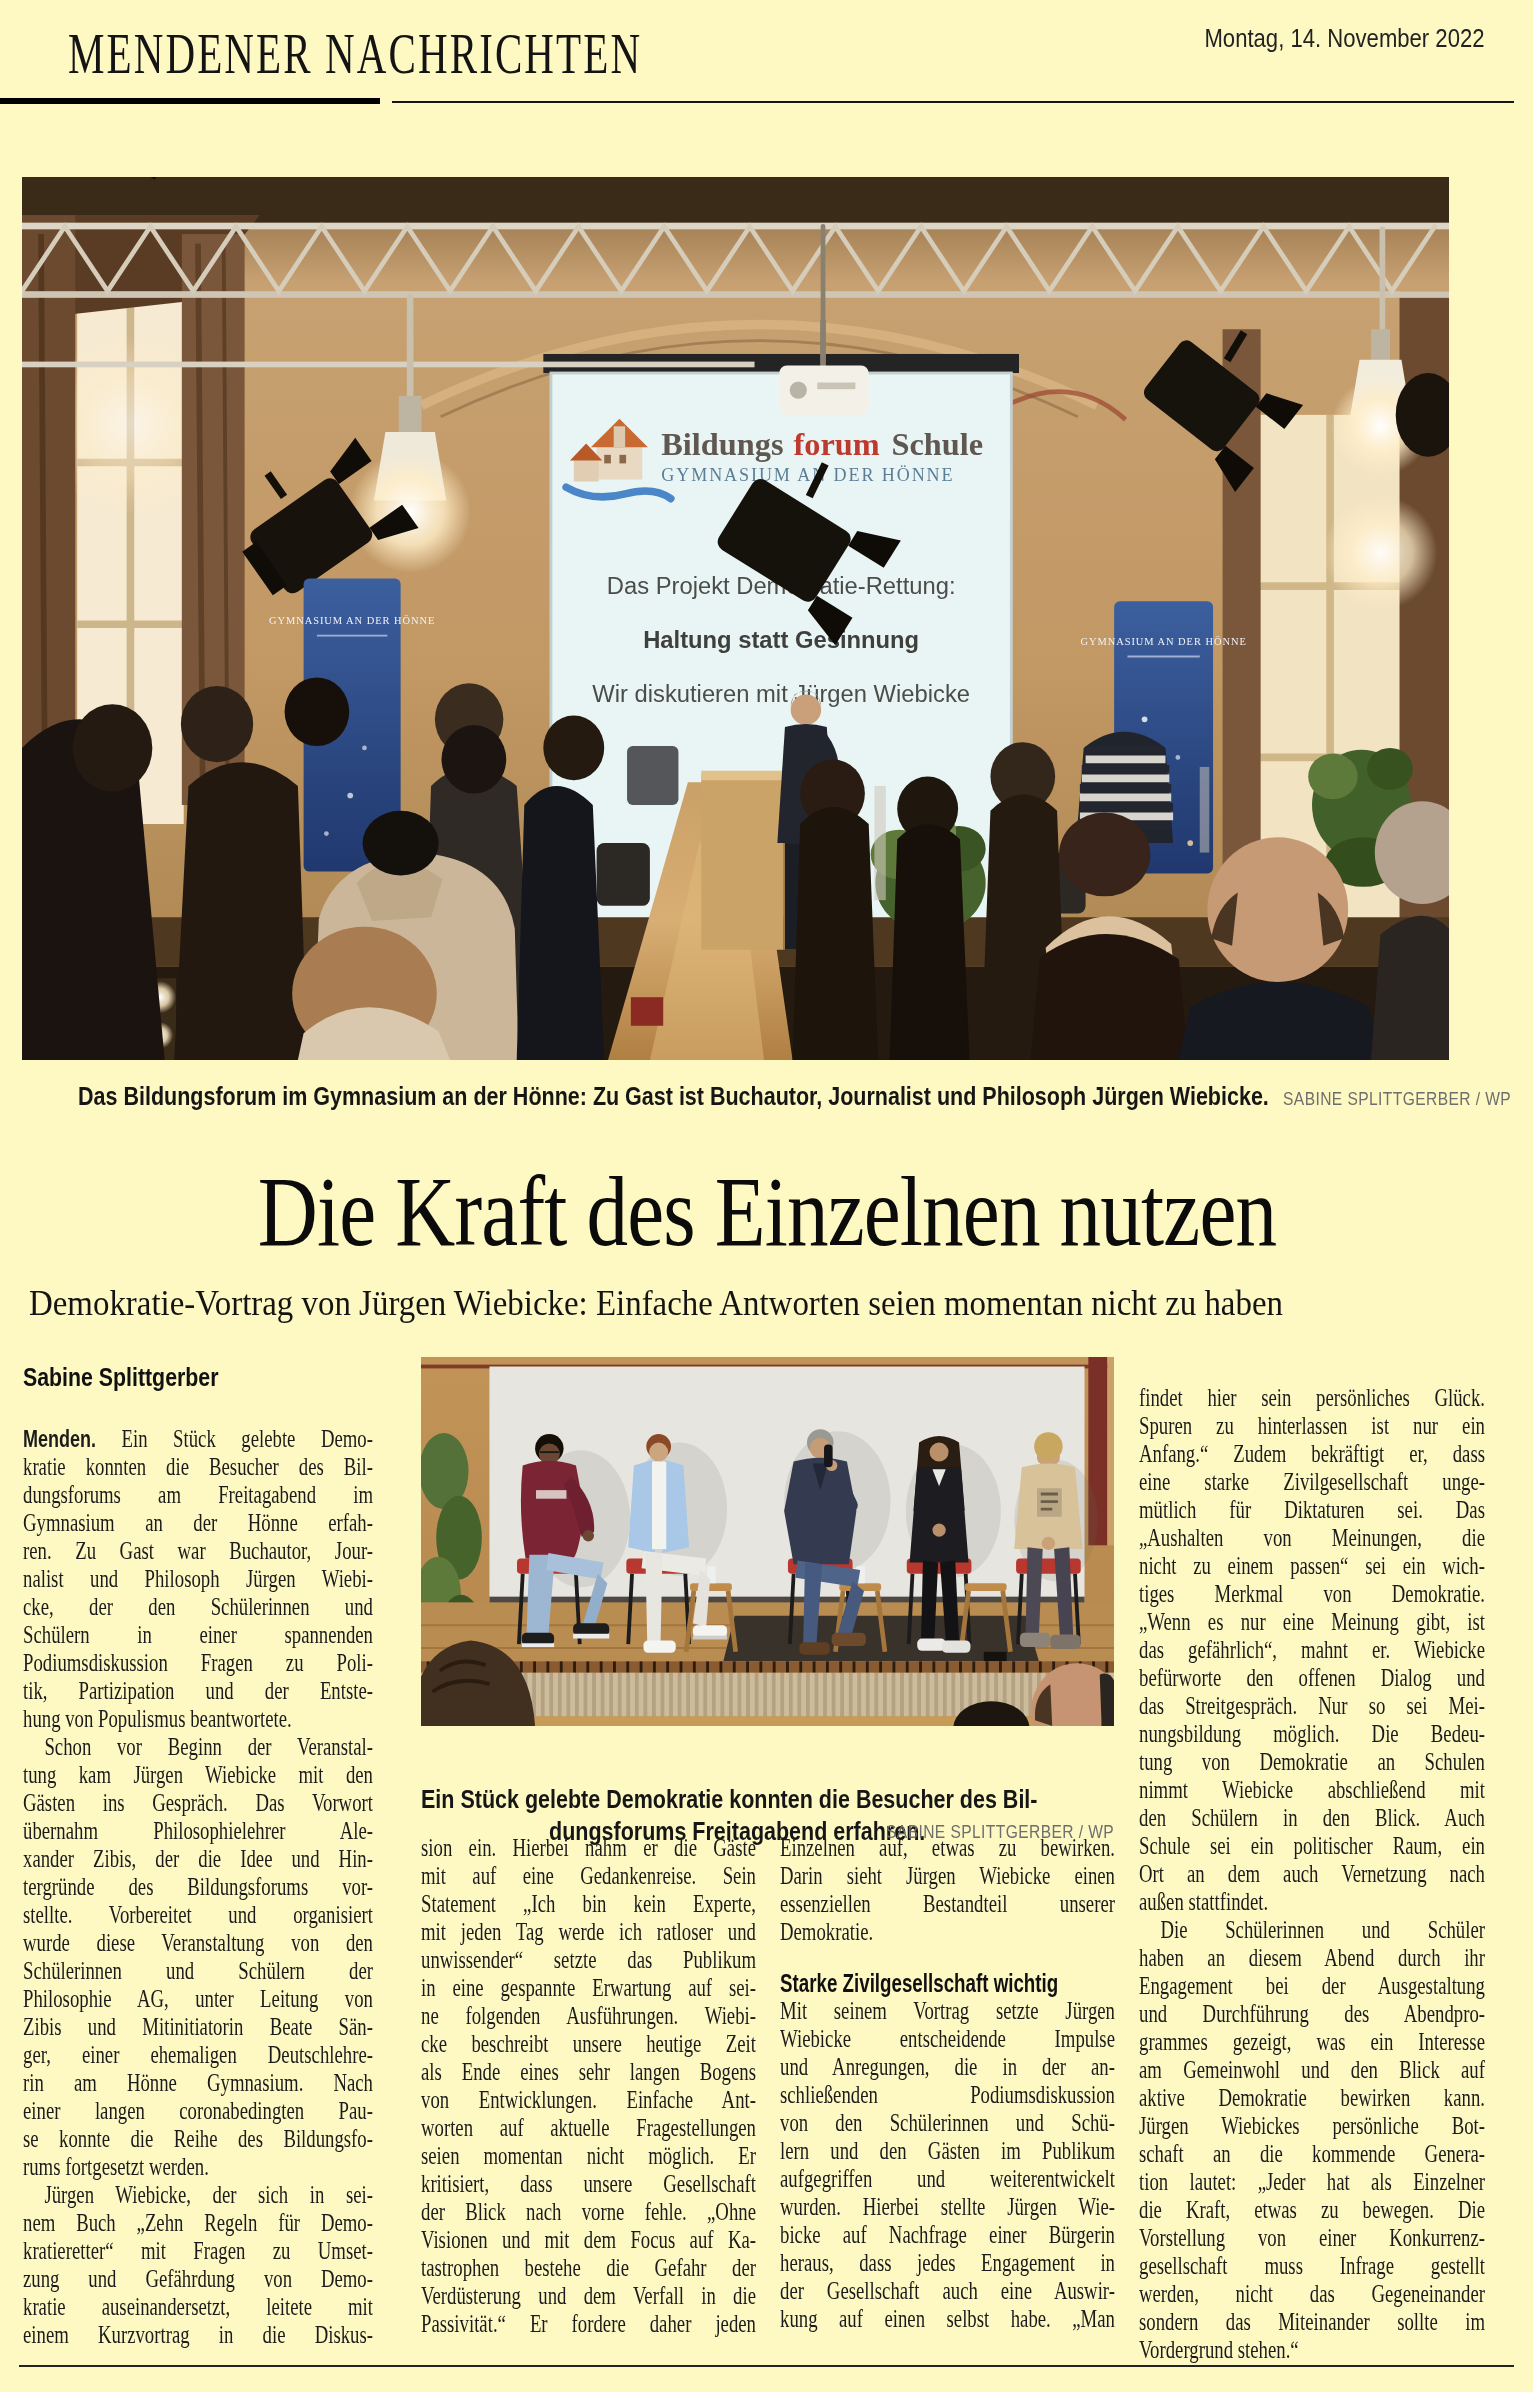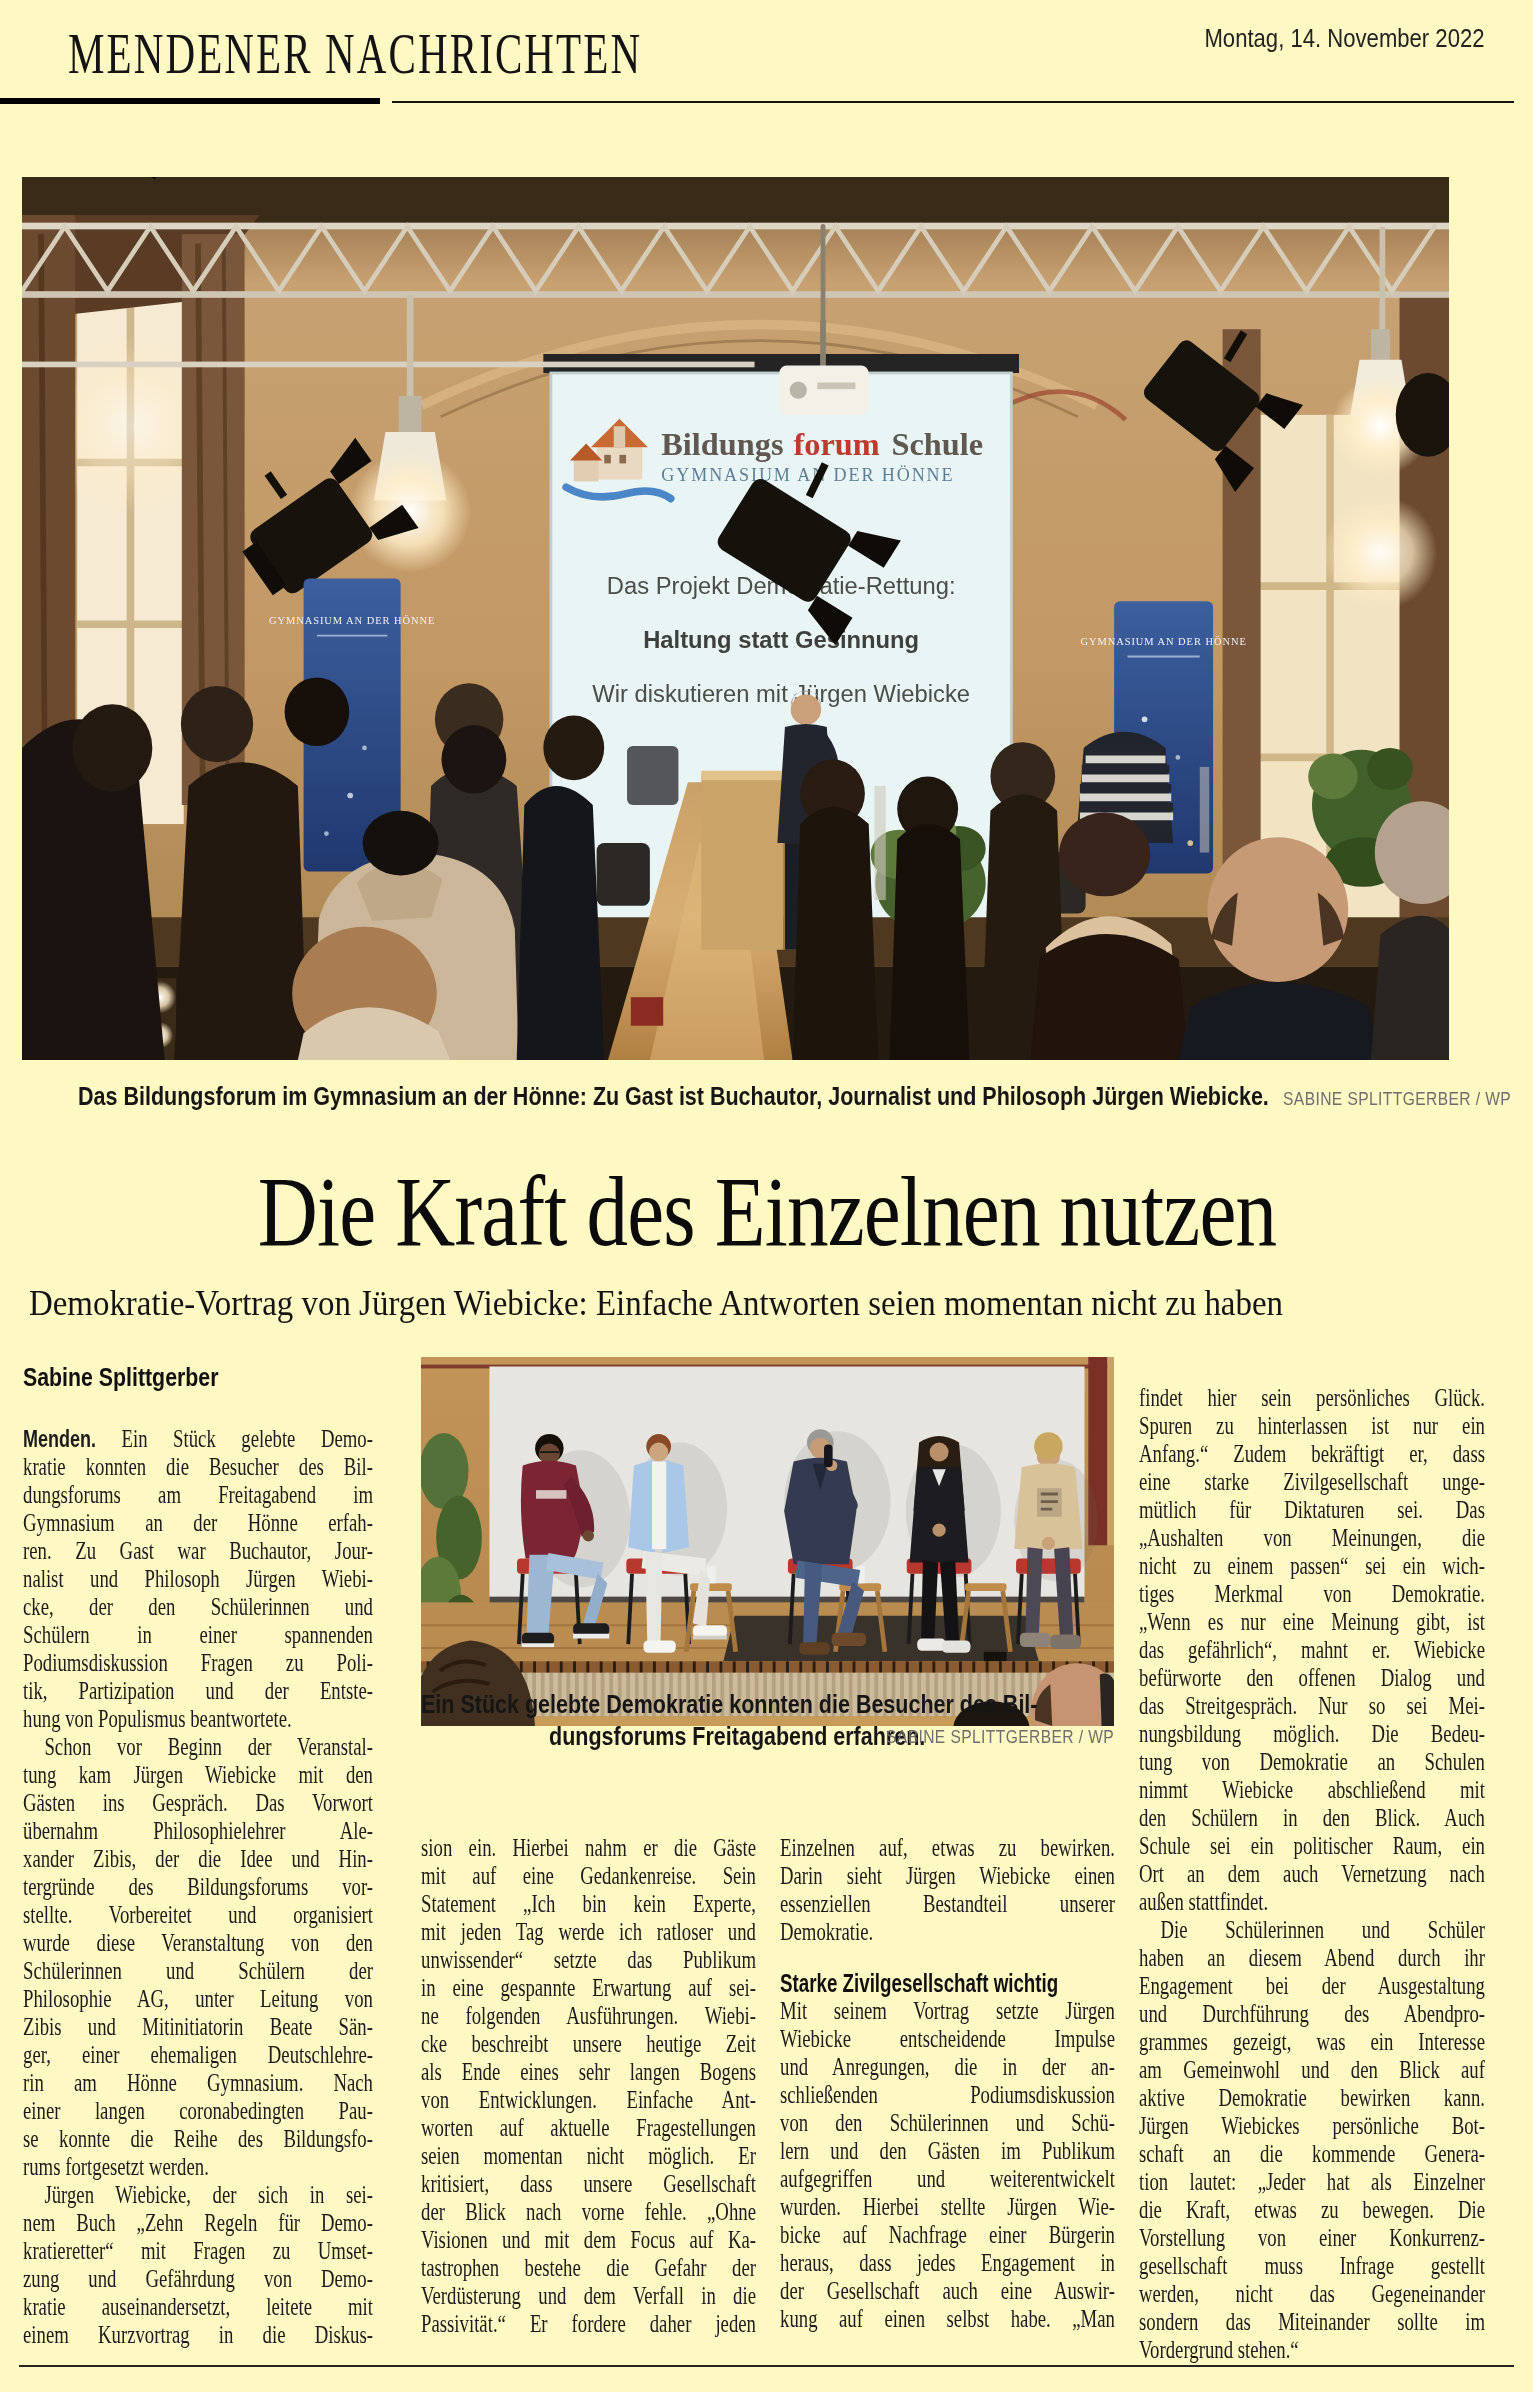--- a/index.html
+++ b/index.html
@@ -15,21 +15,21 @@
   .rule-thin{position:absolute;left:392px;top:101px;width:1122px;height:1.9px;background:#161616;}
   .rule-bottom{position:absolute;left:19px;top:2365px;width:1495px;height:1.9px;background:#242424;}
   
   figure{margin:0;padding:0;position:absolute;}
   .photo-main{left:22px;top:177px;width:1427px;height:883px;}
   .photo-panel{left:421px;top:1357px;width:693px;height:369px;}
   figure svg{display:block;width:100%;height:100%;}
   
   .cap-wrap{position:absolute;text-align:center;}
   .cap-main{left:28.5px;top:1080px;width:1484px;height:42px;}
-  .cap-panel{left:421px;top:1688px;width:693px;height:72px;}
+  .cap-panel{left:421px;top:1783px;width:693px;height:72px;}
   .capline{height:32px;line-height:32px;white-space:nowrap;}
   .capline span{display:inline-block;font-family:"Liberation Sans",sans-serif;font-weight:700;
                 font-size:25px;color:#161616;transform:scaleX(.86);transform-origin:0 50%;white-space:nowrap;}
   .credit{position:absolute;font-family:"Liberation Sans",sans-serif;font-size:19px;color:#6e6e6e;
           letter-spacing:0.5px;white-space:nowrap;transform:scaleX(.82);transform-origin:100% 50%;}
   .cap-main .credit{right:1.9px;top:7.6px;}
   .cap-panel .credit{right:0;top:38px;}
   
   .headline{position:absolute;top:1158px;left:50%;font-family:"Liberation Serif",serif;
             font-size:99px;line-height:1.1;color:#0b0b0b;white-space:nowrap;letter-spacing:-1px;

